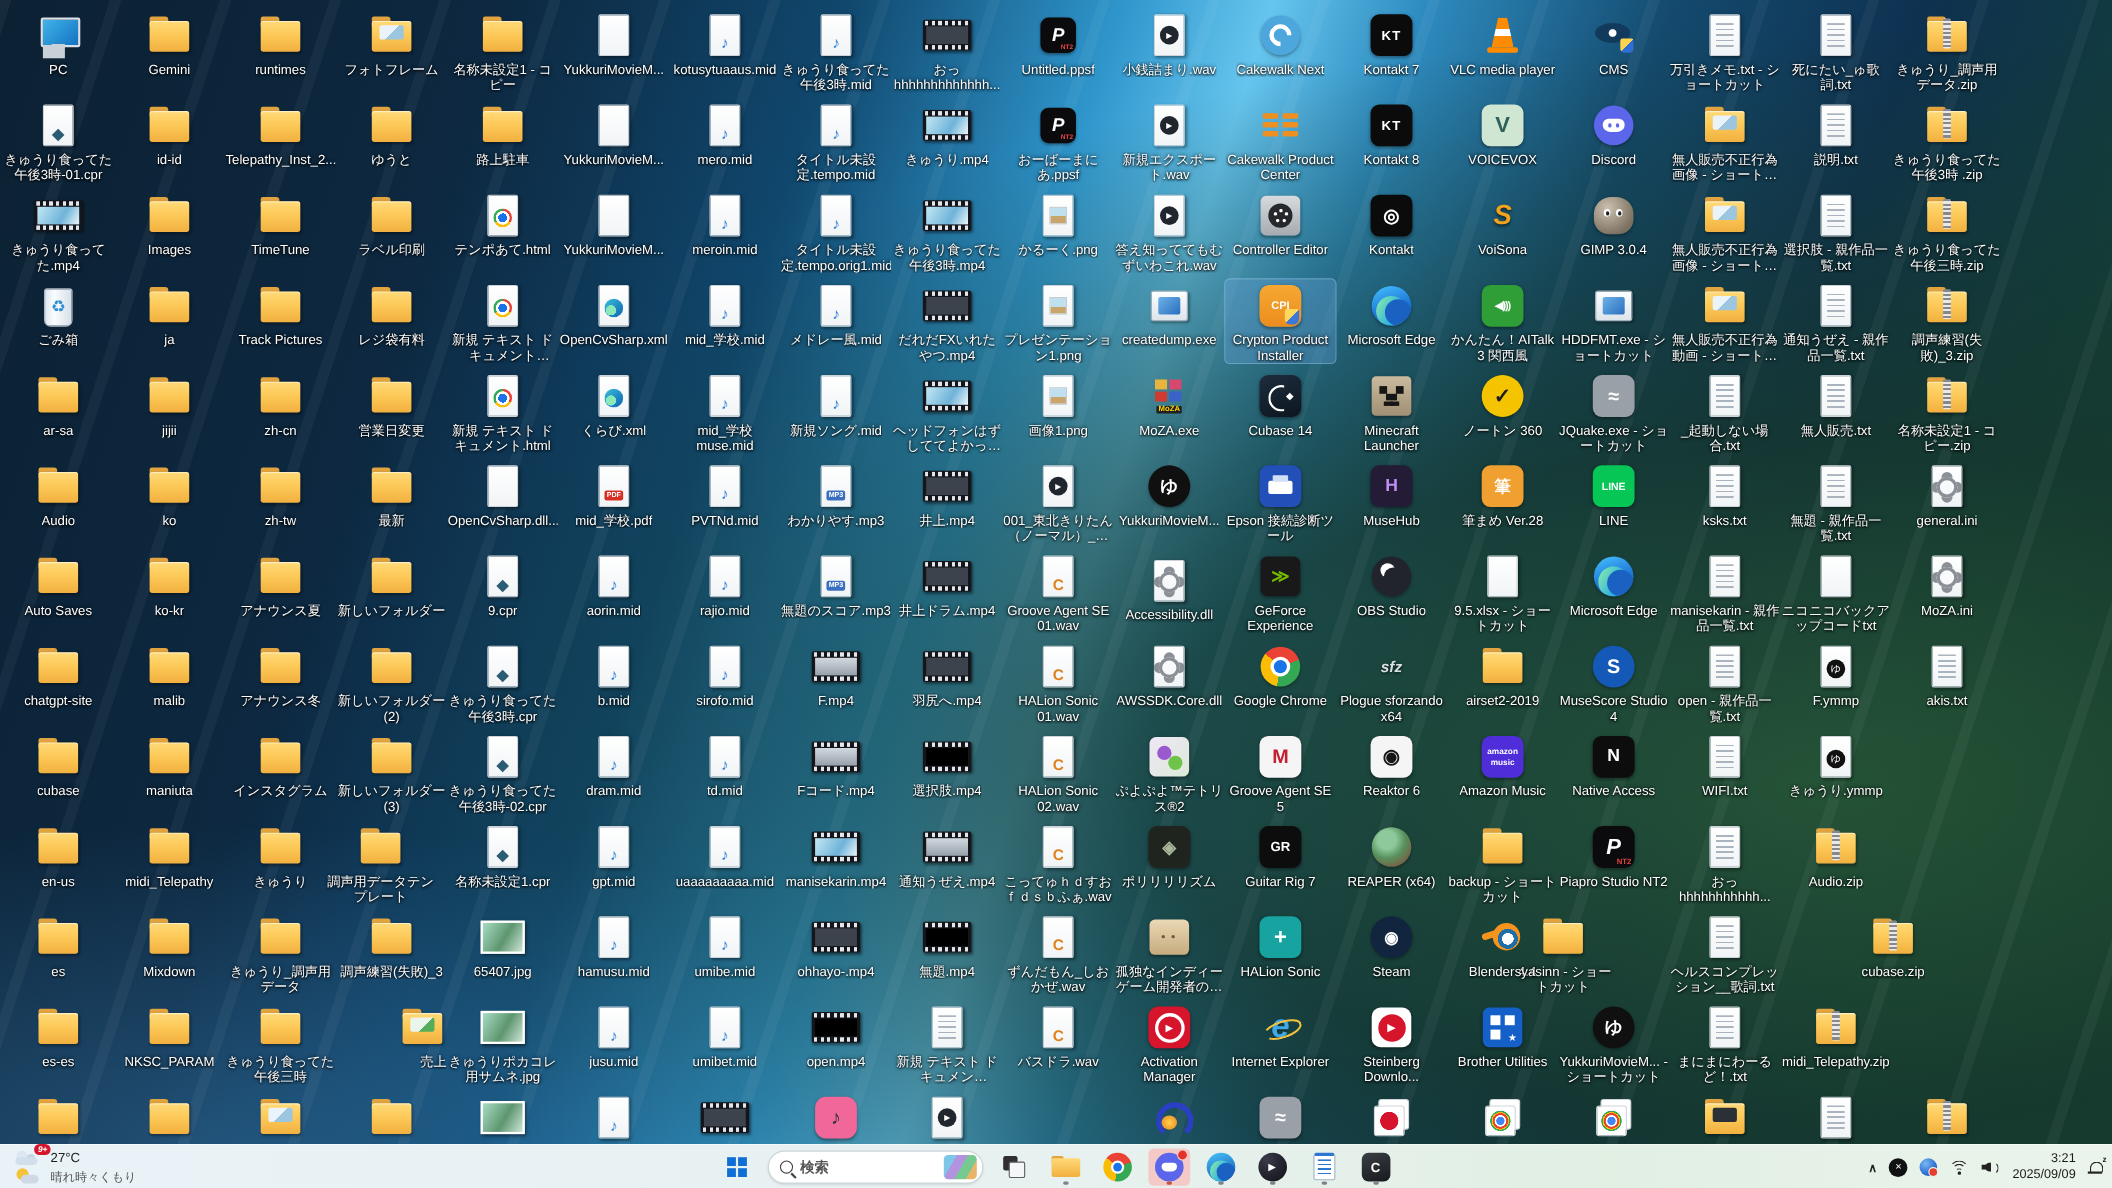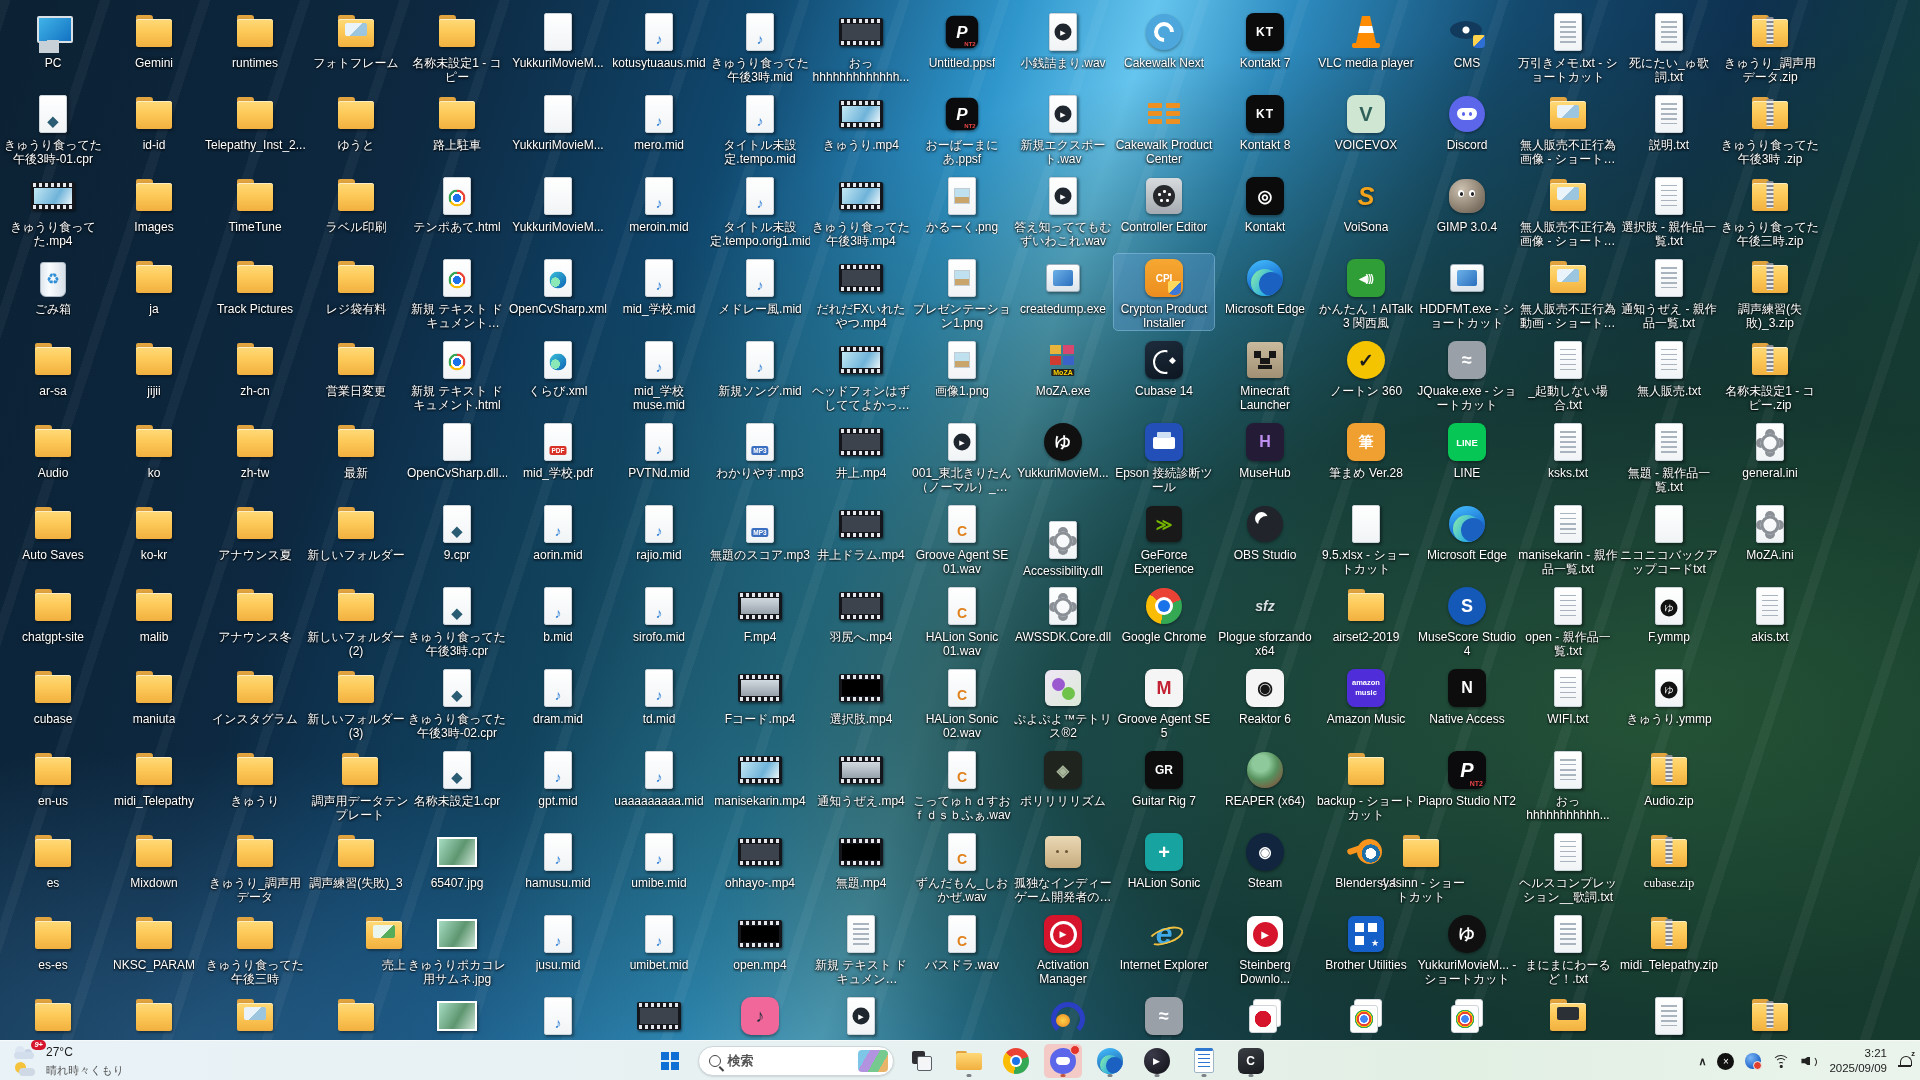--- a/index.html
+++ b/index.html
@@ -1033,21 +1033,21 @@
         <div class="lbl">井上ドラム.mp4</div>
       </div>
       <div class="cell" style="left: 912px; top: 500px;">
         <div class="art">
           <span class="page">
             <i class="gl" style="color: rgb(224, 129, 28);">C</i>
           </span>
         </div>
         <div class="lbl">Groove Agent SE 01.wav</div>
       </div>
-      <div class="cell" style="left: 1013px; top: 516px;">
+      <div class="cell" style="left: 1013px; top: 504px;">
         <div class="art">
           <span class="page geardot"></span>
         </div>
         <div class="lbl">Accessibility.dll</div>
       </div>
       <div class="cell" style="left: 1114px; top: 500px;">
         <div class="art">
           <span class="igf"></span>
         </div>
         <div class="lbl">GeForce Experience</div>
@@ -1334,21 +1334,21 @@
           <span class="fold"></span>
         </div>
         <div class="lbl">midi_Telepathy</div>
       </div>
       <div class="cell" style="left: 205px; top: 746px;">
         <div class="art">
           <span class="fold"></span>
         </div>
         <div class="lbl">きゅうり</div>
       </div>
-      <div class="cell" style="left: 310px; top: 746px;">
+      <div class="cell" style="left: 296px; top: 746px;">
         <div class="art">
           <span class="fold"></span>
         </div>
         <div class="lbl">調声用データテンプレート</div>
       </div>
       <div class="cell" style="left: 407px; top: 746px;">
         <div class="art">
           <span class="page">
             <i class="gl" style="color: rgb(42, 93, 116);">◆</i>
           </span>
@@ -1539,21 +1539,21 @@
           <span class="fold"></span>
         </div>
         <div class="lbl">syasinn - ショートカット</div>
       </div>
       <div class="cell" style="left: 1518px; top: 828px;">
         <div class="art">
           <span class="page lined"></span>
         </div>
         <div class="lbl">ヘルスコンプレッション__歌詞.txt</div>
       </div>
-      <div class="cell" style="left: 1619px; top: 828px; font-family: Liberation Serif, serif;">
+      <div class="cell" style="left: 1671px; top: 828px;">
         <div class="art">
           <span class="fold">
             <i class="inl z"></i>
           </span>
         </div>
         <div class="lbl">cubase.zip</div>
       </div>
       <div class="cell" style="left: 3px; top: 910px;">
         <div class="art">
           <span class="fold"></span>

